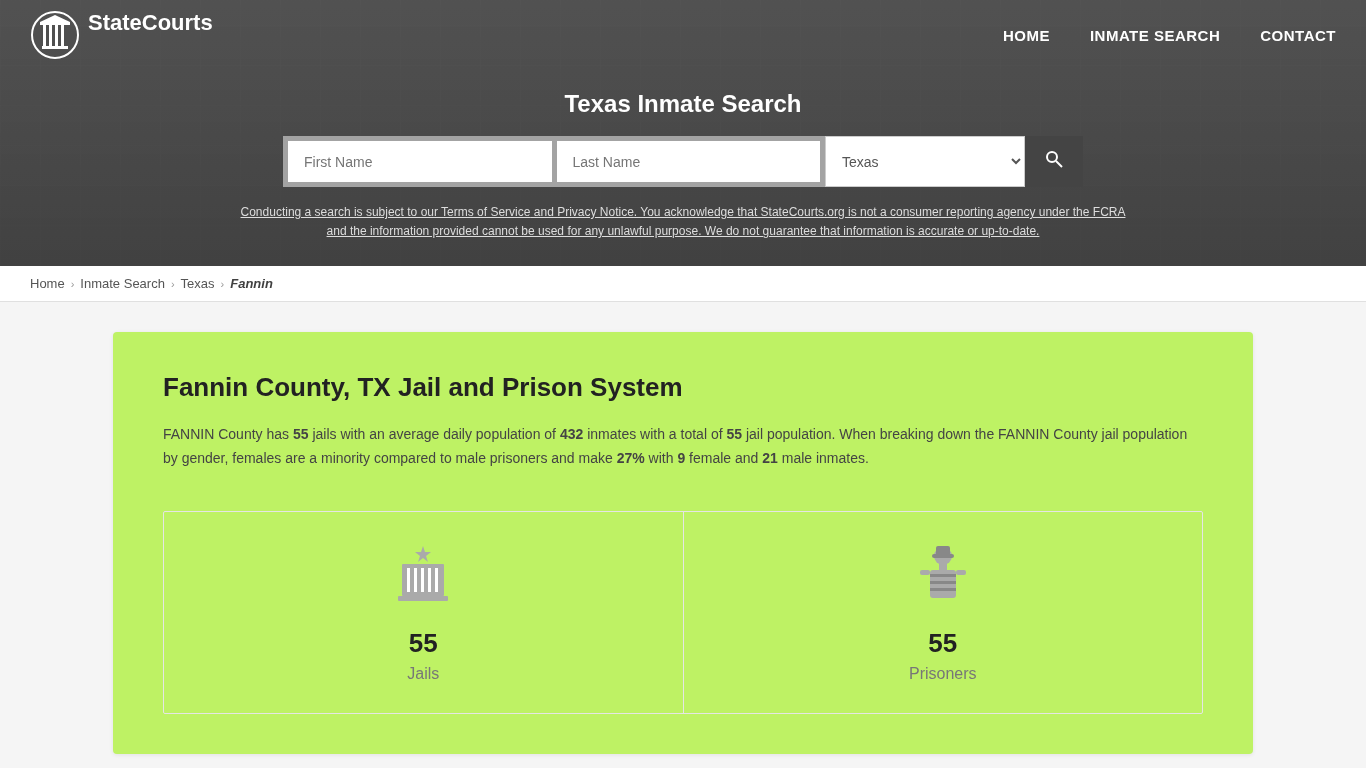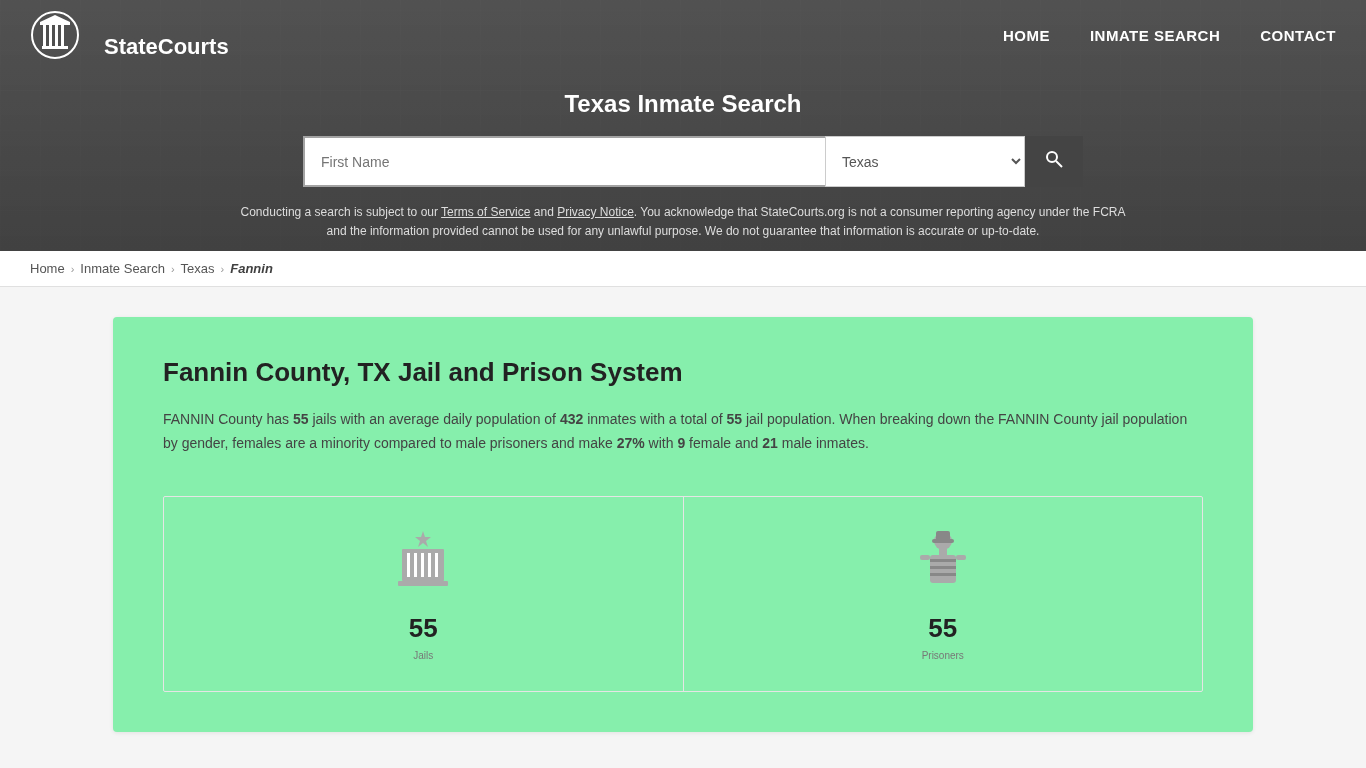--- a/index.html
+++ b/index.html
@@ -25,22 +25,22 @@
     
     .navbar {
       display: flex;
       align-items: center;
       justify-content: space-between;
       padding: 0 30px;
       height: 70px;
     }
     .logo {
       display: flex;
-      align-items: flex-end;
-      gap: 24px;
+      align-items: flex-start;
+      gap: 8px;
       text-decoration: none;
       color: white;
     }
     .logo-icon {
       width: 50px;
       height: 50px;
     }
     .logo-text {
       font-size: 22px;
       font-weight: bold;
@@ -73,24 +73,23 @@
       display: flex;
       justify-content: center;
       gap: 0;
       max-width: 800px;
       margin: 0 auto 16px;
     }
     .search-bar input[type="text"] {
       flex: 1;
       padding: 12px 16px;
       font-size: 14px;
-      border: 2px solid #a3a3a3;
+      border: 5px solid #a3a3a3;
       outline: none;
       color: #aaa;
-      margin-left: 20px;
     }
     .search-bar input[type="text"]:first-child {
       border-right: none;
     }
     .search-bar select {
       width: 200px;
       padding: 12px 12px;
       font-size: 14px;
       border: 1px solid #ccc;
       border-left: 1px solid #ccc;
@@ -104,22 +103,23 @@
       border: 1px solid #444;
       color: white;
       padding: 12px 18px;
       cursor: pointer;
       font-size: 18px;
     }
     .disclaimer {
       font-size: 12px;
       color: #ddd;
       max-width: 900px;
-      margin: 0 auto;
+      margin: 15px auto;
       line-height: 1.6;
+      text-decoration: underline;
     }
     .disclaimer a {
       color: #ddd;
     }
 
     
     .breadcrumb {
       background: #fff;
       border-bottom: 1px solid #e0e0e0;
       padding: 10px 30px;
@@ -133,21 +133,21 @@
     .breadcrumb-sep { color: #999; font-size: 11px; }
     .breadcrumb-current { font-weight: 600; color: #404040; font-style: italic; }
 
     
     .main-wrapper {
       max-width: 1200px;
       margin: 30px auto;
       padding: 0 30px;
     }
     .content-card {
-      background: #86efac;
+      background: #bef264;
       border-radius: 4px;
       padding: 40px 50px;
       box-shadow: 0 1px 4px rgba(0,0,0,0.08);
     }
     .content-title {
       font-size: 26px;
       font-weight: bold;
       color: #222;
       margin-bottom: 20px;
     }
@@ -183,21 +183,21 @@
       align-items: center;
       justify-content: center;
     }
     .stat-value {
       font-size: 26px;
       font-weight: bold;
       color: #222;
       margin-bottom: 6px;
     }
     .stat-label {
-      font-size: 10px;
+      font-size: 16px;
       color: #777;
     }
   </style>
 </head>
 <body>
 
 <header class="header">
   <div class="header-bg"></div>
   <div class="header-content">
     <nav class="navbar">
@@ -219,20 +219,21 @@
         <a class="nav-link" href="#">HOME</a>
         <a class="nav-link" href="#">INMATE SEARCH</a>
         <a class="nav-link" href="#">CONTACT</a>
       </div>
     </nav>
 
     <div class="hero">
       <h1 class="hero-title">Texas Inmate Search</h1>
       <div class="search-bar">
         <input type="text" placeholder="First Name" style="">
+        <input type="text" placeholder="Last Name" style="">
         <select>
           <option>Select State</option>
           <option>Alabama</option>
           <option>Alaska</option>
           <option>Arizona</option>
           <option selected="">Texas</option>
         </select>
         <button class="search-btn">
           <svg width="20" height="20" viewBox="0 0 20 20" fill="white">
             <circle cx="8" cy="8" r="5" stroke="white" stroke-width="2" fill="none"></circle>

